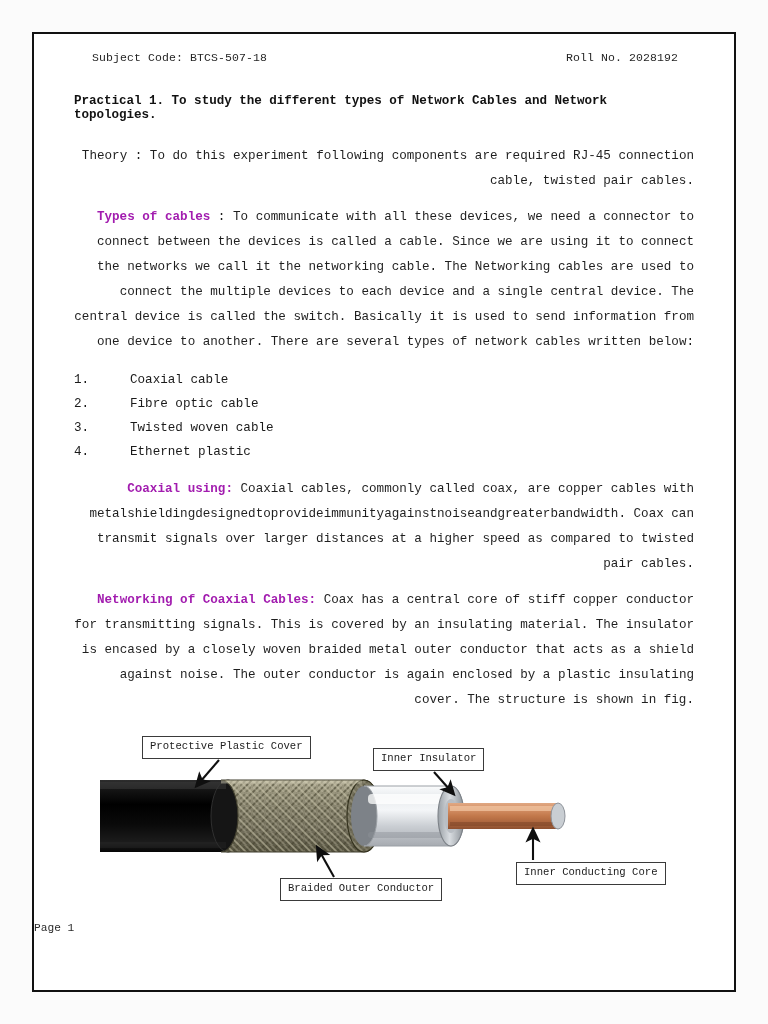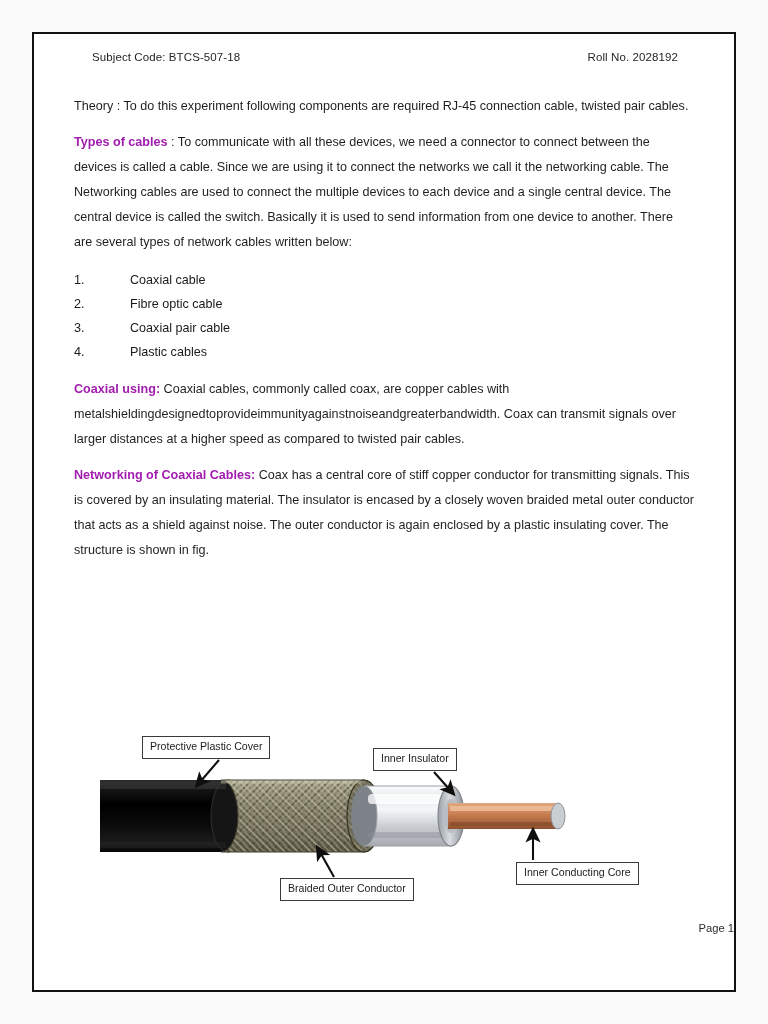--- a/index.html
+++ b/index.html
@@ -33,20 +33,21 @@
     border: 2px solid #111111;
     box-sizing: border-box;
   }
   .page-inner {
     position: absolute;
     left: 0; top: 0;
     width: 100%;
     height: 100%;
     padding: 0;
     box-sizing: border-box;
+    font-family: Liberation Mono, monospace;
   }
 
   
   .doc-header {
     position: absolute;
     left: 58px;
     top: 17px;
     width: 600px;
     display: flex;
     justify-content: space-between;
@@ -69,21 +70,21 @@
     font-weight: bold;
     color: #111;
     margin: 0 0 22px 0;
     letter-spacing: -.05px;
   }
   p.para {
     font-size: 12.6px;
     line-height: 25px;
     margin: 0 0 11px 0;
     color: #1f1f1f;
-    text-align: left;
+    text-align: right;
     word-break: break-word;
   }
   p.para b { font-weight: bold; color: #a21caf; }
 
   ol.cable-list {
     list-style: none;
     margin: 13px 0 13px 0;
     padding: 0;
   }
   ol.cable-list li {
@@ -121,62 +122,63 @@
 
   .cable-svg { position: absolute; left: 0; top: 0; }
   .arrow-svg { position: absolute; left: 0; top: 0; pointer-events: none; }
 
   
   .page-footer {
     position: absolute;
     left: 0;
     top: 888px;
     width: 100%;
-    text-align: right;
+    text-align: left;
     font-size: 11.2px;
     color: #2b2b2b;
   }
 </style>
 </head>
 <body>
 
 <div class="page-canvas">
   <div class="page-sheet">
     <div class="page-inner">
 
       <div class="doc-header">
         <span class="subject">Subject Code:  BTCS-507-18</span>
         <span class="roll">Roll No. 2028192</span>
       </div>
 
       <div class="content">
 
+        <div class="h-practical">Practical 1. To study the different types of Network Cables and Network topologies.</div>
 
         <p class="para">Theory : To do this experiment following components are required RJ-45 connection cable, twisted pair cables.</p>
 
         <p class="para">
           <b>Types of cables</b><span> : To communicate with all these devices, we need a connector to connect between the devices is called a cable. Since we are using it to connect the networks we call it the networking cable. The Networking cables are used to connect the multiple devices to each device and a single central device. The central device is called the switch. Basically it is used to send information from one device to another. There are several types of network cables written below:</span>
         </p>
 
         <ol class="cable-list">
           <li>
             <span class="num">1.</span>
             <span class="txt">Coaxial cable</span>
           </li>
           <li>
             <span class="num">2.</span>
             <span class="txt">Fibre optic cable</span>
           </li>
           <li>
             <span class="num">3.</span>
-            <span class="txt">Coaxial pair cable</span>
+            <span class="txt">Twisted woven cable</span>
           </li>
           <li>
             <span class="num">4.</span>
-            <span class="txt">Plastic cables</span>
+            <span class="txt">Ethernet plastic</span>
           </li>
         </ol>
 
         <p class="para">
           <b>Coaxial using:</b><span> Coaxial cables, commonly called coax, are copper cables with metalshieldingdesignedtoprovideimmunityagainstnoiseandgreaterbandwidth. Coax can transmit signals over larger distances at a higher speed as compared to twisted pair cables.</span>
         </p>
 
         <p class="para">
           <b>Networking of Coaxial Cables:</b><span> Coax has a central core of stiff copper conductor for transmitting signals. This is covered by an insulating material. The insulator is encased by a closely woven braided metal outer conductor that acts as a shield against noise. The outer conductor is again enclosed by a plastic insulating cover. The structure is shown in fig.</span>
         </p>

